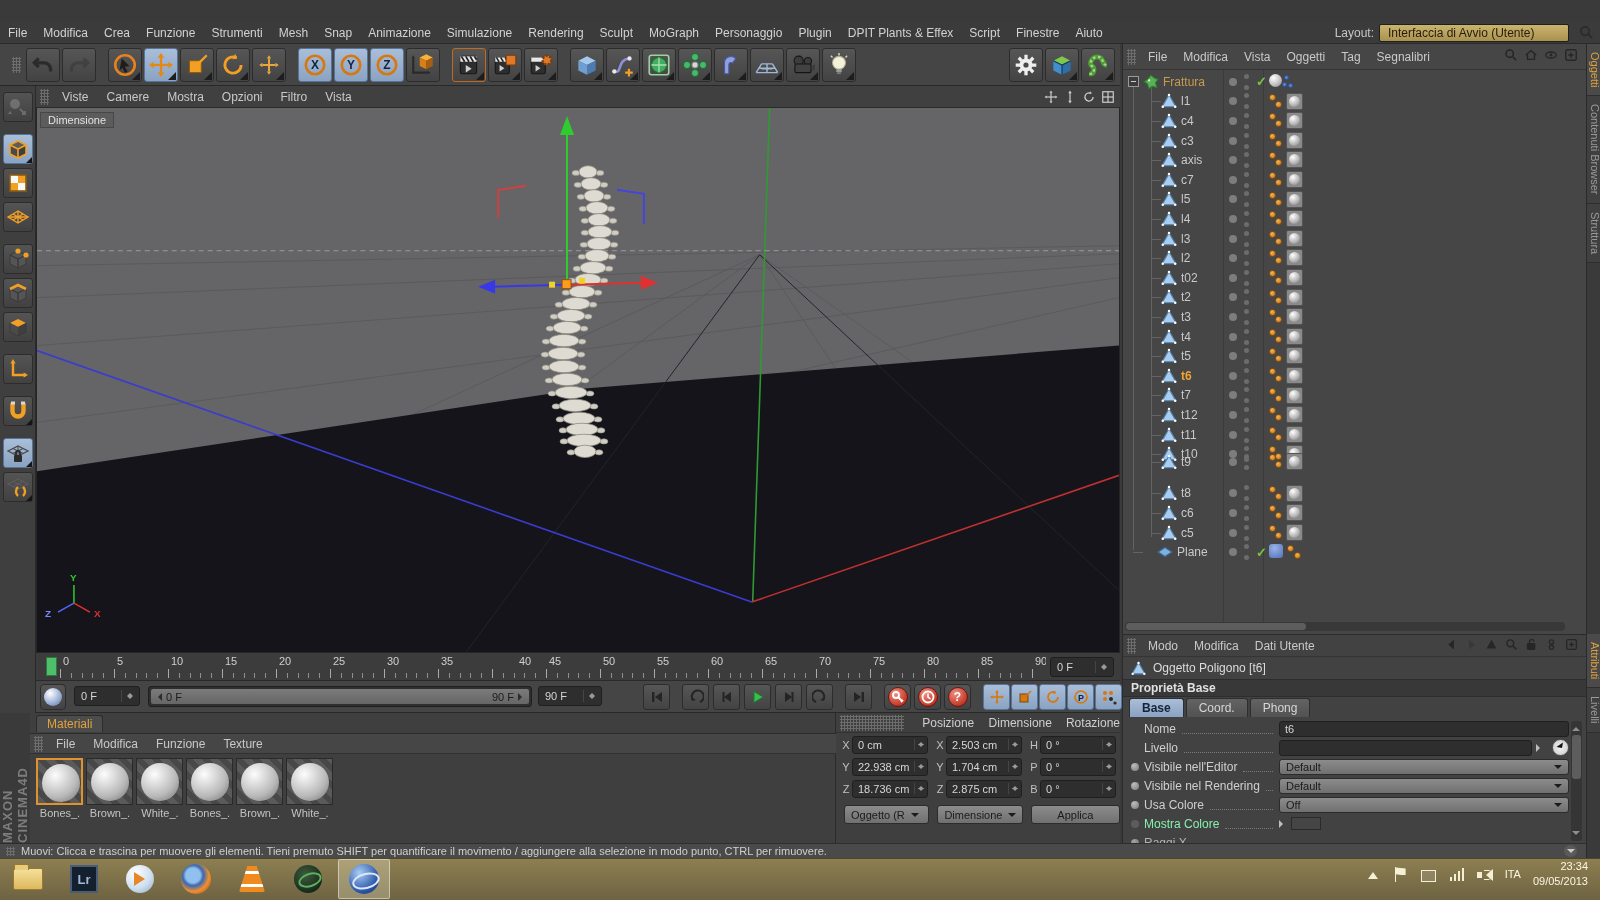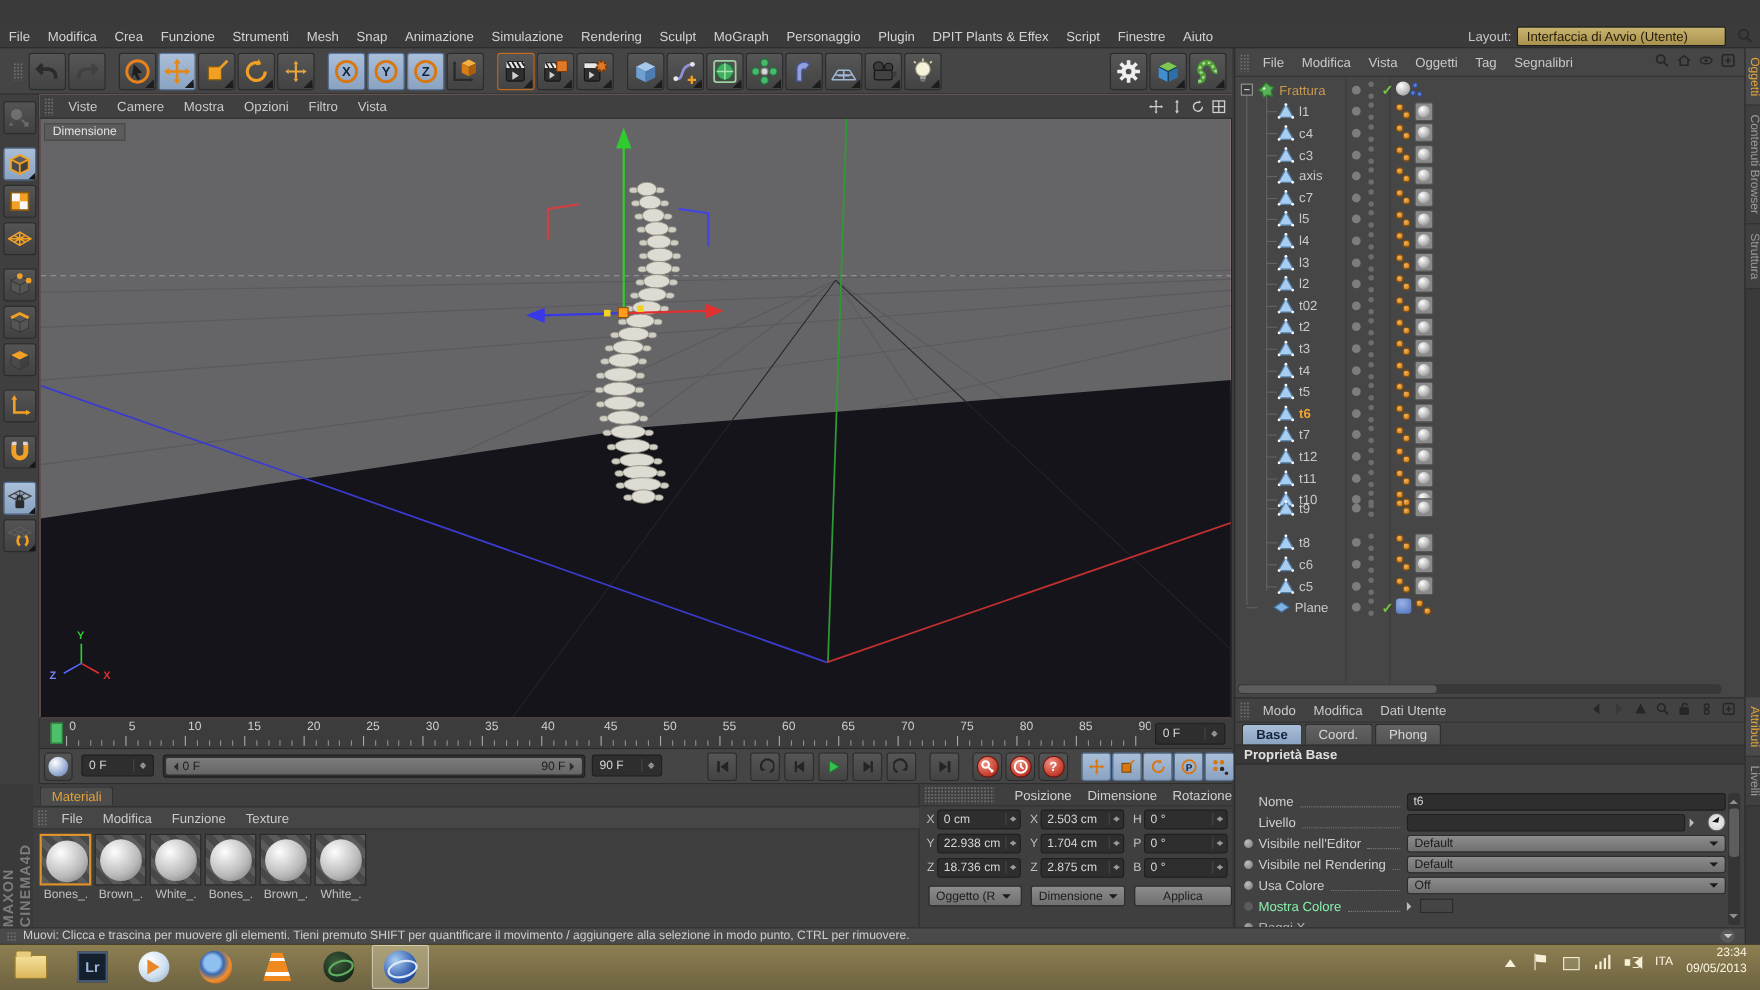--- a/index.html
+++ b/index.html
@@ -800,21 +800,21 @@
         <div class="tick" style="left: 369.6px;"></div>
         <div class="tick" style="left: 380.4px;"></div>
         <div class="tick" style="left: 391.2px;"></div>
         <div class="tick major" style="left: 402px;"></div>
         <div class="tlabel" style="left: 405px;">35</div>
         <div class="tick" style="left: 412.8px;"></div>
         <div class="tick" style="left: 423.6px;"></div>
         <div class="tick" style="left: 434.4px;"></div>
         <div class="tick" style="left: 445.2px;"></div>
         <div class="tick major" style="left: 456px;"></div>
-        <div class="tlabel" style="left: 456px;">40</div>
+        <div class="tlabel" style="left: 483px;">40</div>
         <div class="tick" style="left: 466.8px;"></div>
         <div class="tick" style="left: 477.6px;"></div>
         <div class="tick" style="left: 488.4px;"></div>
         <div class="tick" style="left: 499.2px;"></div>
         <div class="tick major" style="left: 510px;"></div>
         <div class="tlabel" style="left: 513px;">45</div>
         <div class="tick" style="left: 520.8px;"></div>
         <div class="tick" style="left: 531.6px;"></div>
         <div class="tick" style="left: 542.4px;"></div>
         <div class="tick" style="left: 553.2px;"></div>
@@ -1727,28 +1727,37 @@
         <span><svg width="13" height="13" viewBox="0 0 16 16" fill="none" stroke="#262626" stroke-width="1.6">
               <circle cx="8" cy="5" r="2.6"></circle>
               <circle cx="8" cy="11.5" r="2.6"></circle>
             </svg></span>
         <span><svg width="13" height="13" viewBox="0 0 16 16" fill="none" stroke="#262626" stroke-width="1.6">
               <rect x="2" y="2" width="12" height="12" rx="2"></rect>
               <path d="M8 5v6M5 8h6"></path>
             </svg></span>
       </span>
     </div>
+    <div id="attr-title">
+      <svg width="15" height="15" viewBox="0 0 14 14">
+          <path d="M7 1.5L13 12H1z" fill="#a8cdf0" stroke="#5580a8"></path>
+          <circle cx="7" cy="1.8" r="1.1" fill="#fff"></circle>
+          <circle cx="1.6" cy="12" r="1.1" fill="#fff"></circle>
+          <circle cx="12.4" cy="12" r="1.1" fill="#fff"></circle>
+        </svg>
+      <span>Oggetto Poligono [t6]</span>
+    </div>
+    <div id="attr-section">
+      <span>Proprietà Base</span>
+    </div>
     <div id="attr-tabs">
         <div class="atab active">Base</div>
         <div class="atab">Coord.</div>
         <div class="atab">Phong</div>
       </div>
-    <div id="attr-section">
-      <span>Proprietà Base</span>
-    </div>
     <div id="attr-fields">
         <div class="arow">
           <div style="width: 13px;"></div>
           <div class="albl">Nome</div>
           <div class="leader"></div>
           <div class="ctl">
             <div class="afield">t6</div>
           </div>
         </div>
         <div class="arow">

